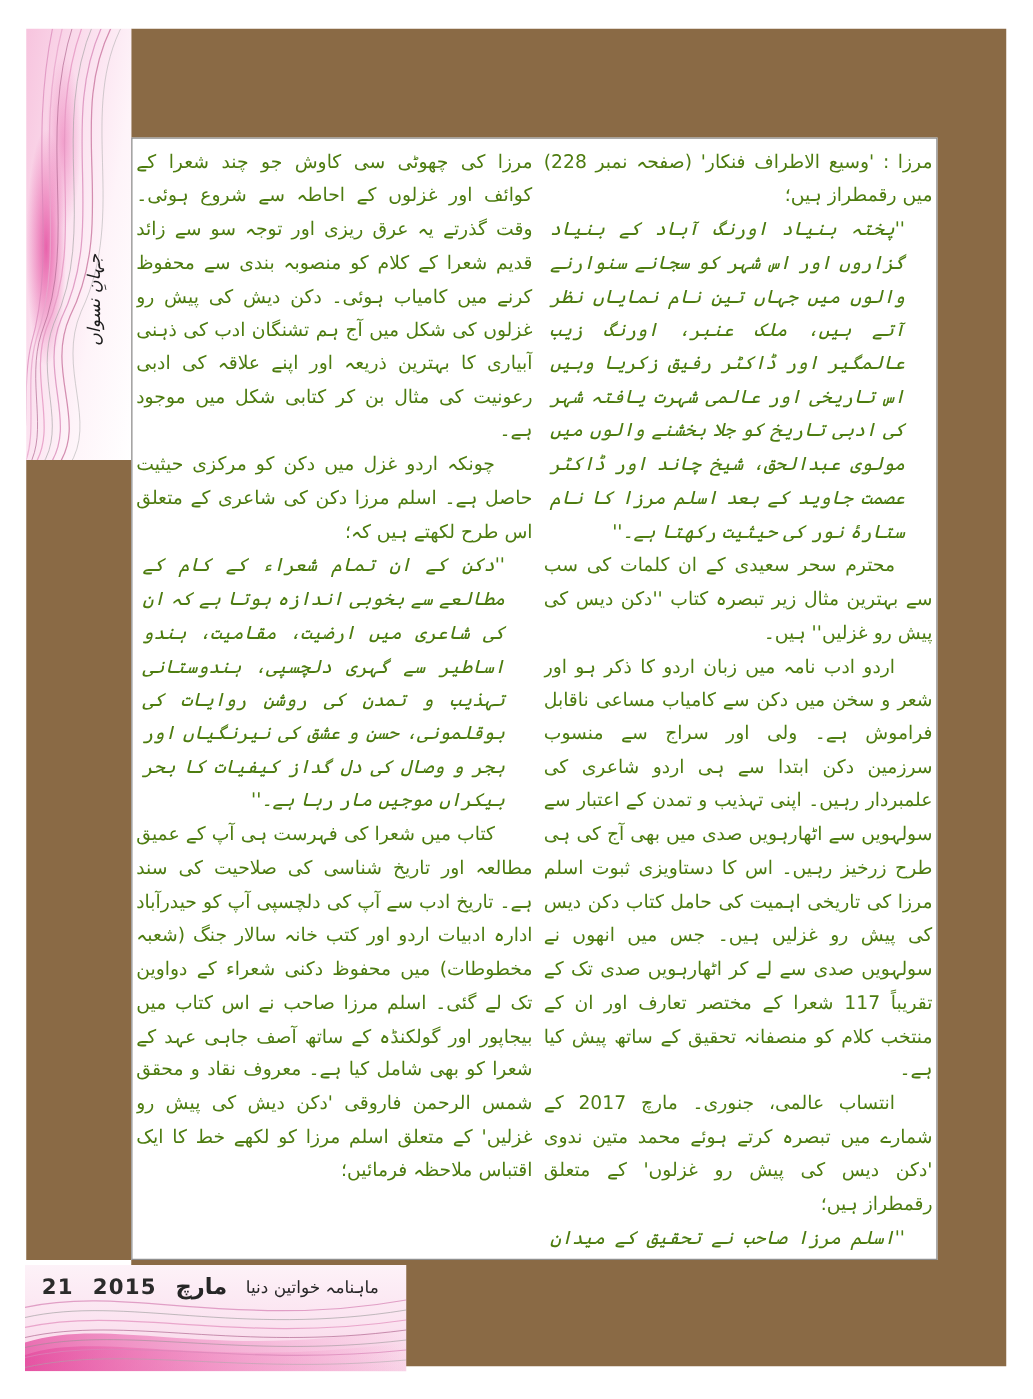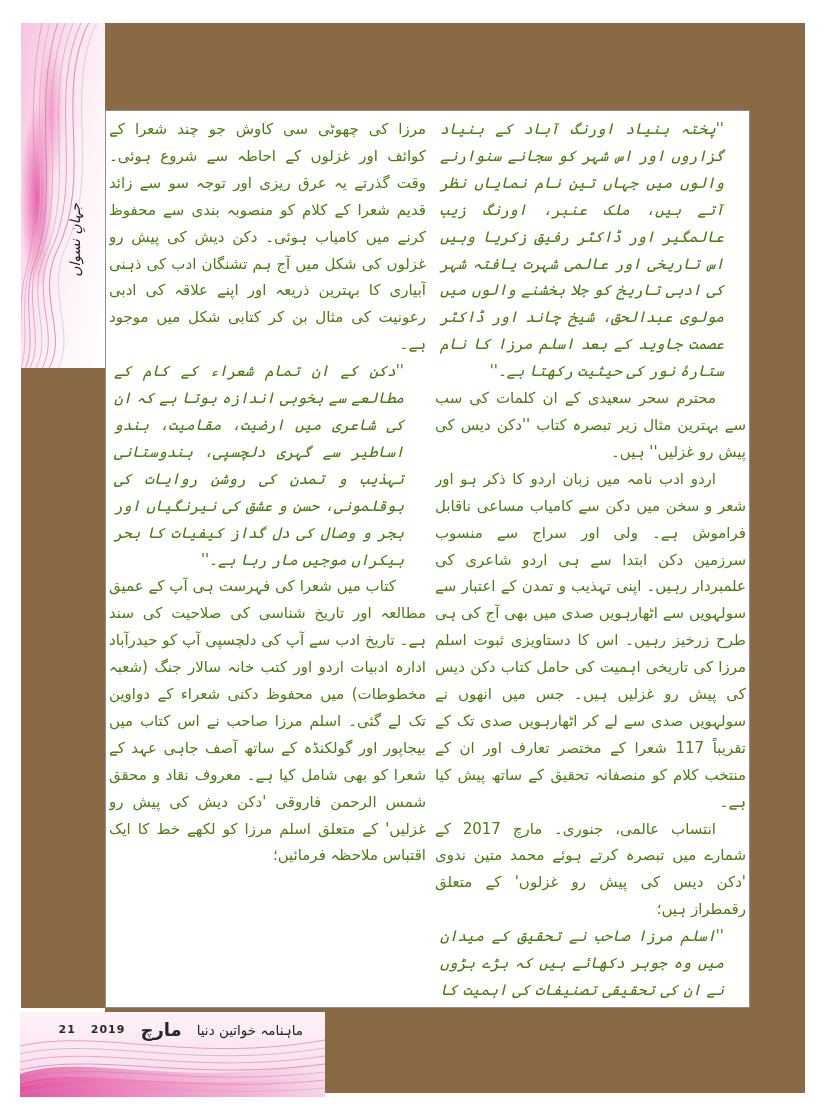--- a/index.html
+++ b/index.html
@@ -55,21 +55,21 @@
     overflow:hidden;
   }
   .footer-band svg{position:absolute;left:0;top:0;}
   .footer-row{
     position:absolute;top:7px;right:22px;z-index:4;
     display:flex;direction:rtl;align-items:center;gap:15px;
     color:#262626;white-space:nowrap;
   }
   .magazine-name{font-size:13.5px;}
   .issue-month{font-size:18px;font-weight:bold;}
-  .issue-year,.page-number{font-weight:bold;font-size:11px;letter-spacing:1px;color:#2b2b2b;}
+  .issue-year,.page-number{font-weight:bold;font-size:17px;letter-spacing:1px;color:#2b2b2b;}
 </style>
 </head>
 <body>
 
 <div class="page-frame"></div>
 <div class="side-strip-brown"></div>
 
 <div class="ornament-top">
   <svg width="84" height="345" viewBox="0 0 84 345">
     <defs>
@@ -89,28 +89,30 @@
     <path d="M78,-5 C40,66 82,146 44,226 C24,272 58,314 34,350" fill="none" stroke="#a8a8a8" stroke-width="0.7" opacity="0.6"></path>
     <path d="M22,-5 C0,96 26,176 4,252 C-4,286 4,326 -6,350" fill="none" stroke="#d886b8" stroke-width="0.9" opacity="0.7"></path>
   </svg>
 </div>
 
 <div class="side-title">جہانِ نسواں</div>
 
 <div class="content-page">
   <div class="columns">
     <div class="col col-right">
+        <p class="para body-flush">مرزا : 'وسیع الاطراف فنکار' (صفحہ نمبر 228) میں رقمطراز ہیں؛</p>
         <p class="para quote">''پختہ بنیاد اورنگ آباد کے بنیاد گزاروں اور اس شہر کو سجانے سنوارنے والوں میں جہاں تین نام نمایاں نظر آتے ہیں، ملک عنبر، اورنگ زیب عالمگیر اور ڈاکٹر رفیق زکریا وہیں اس تاریخی اور عالمی شہرت یافتہ شہر کی ادبی تاریخ کو جلا بخشنے والوں میں مولوی عبدالحق، شیخ چاند اور ڈاکٹر عصمت جاوید کے بعد اسلم مرزا کا نام ستارۂ نور کی حیثیت رکھتا ہے۔''</p>
         <p class="para body-indent">محترم سحر سعیدی کے ان کلمات کی سب سے بہترین مثال زیر تبصرہ کتاب ''دکن دیس کی پیش رو غزلیں'' ہیں۔</p>
         <p class="para body-indent">اردو ادب نامہ میں زبان اردو کا ذکر ہو اور شعر و سخن میں دکن سے کامیاب مساعی ناقابل فراموش ہے۔ ولی اور سراج سے منسوب سرزمین دکن ابتدا سے ہی اردو شاعری کی علمبردار رہیں۔ اپنی تہذیب و تمدن کے اعتبار سے سولہویں سے اٹھارہویں صدی میں بھی آج کی ہی طرح زرخیز رہیں۔ اس کا دستاویزی ثبوت اسلم مرزا کی تاریخی اہمیت کی حامل کتاب دکن دیس کی پیش رو غزلیں ہیں۔ جس میں انھوں نے سولہویں صدی سے لے کر اٹھارہویں صدی تک کے تقریباً 117 شعرا کے مختصر تعارف اور ان کے منتخب کلام کو منصفانہ تحقیق کے ساتھ پیش کیا ہے۔</p>
         <p class="para body-indent">انتساب عالمی، جنوری۔ مارچ 2017 کے شمارے میں تبصرہ کرتے ہوئے محمد متین ندوی 'دکن دیس کی پیش رو غزلوں' کے متعلق رقمطراز ہیں؛</p>
         <p class="para quote">''اسلم مرزا صاحب نے تحقیق کے میدان میں وہ جوہر دکھائے ہیں کہ بڑے بڑوں نے ان کی تحقیقی تصنیفات کی اہمیت کا اعتراف کیا ہے۔ ان کا خاص کارنامہ یہ ہے کہ یہ ان موضوعات کو اپنی تحقیق کے لیے منتخب کرتے ہیں، جن پر لکھنے کی عام طور پر اہل قلم ہمت نہیں کر پاتے اور حق تو یہ ہے کہ اسلم مرزا صاحب تحقیق کا حق بھی ادا کرتے ہیں۔ دکن دیس کی پیش رو غزلیں بھی ایک ایسی ہی کتاب ہے جو اپنے موضوع پر منفرد کتاب ہے۔''</p>
       </div>
     <div class="col col-left">
         <p class="para body-flush">مرزا کی چھوٹی سی کاوش جو چند شعرا کے کوائف اور غزلوں کے احاطہ سے شروع ہوئی۔ وقت گذرتے یہ عرق ریزی اور توجہ سو سے زائد قدیم شعرا کے کلام کو منصوبہ بندی سے محفوظ کرنے میں کامیاب ہوئی۔ دکن دیش کی پیش رو غزلوں کی شکل میں آج ہم تشنگان ادب کی ذہنی آبیاری کا بہترین ذریعہ اور اپنے علاقہ کی ادبی رعونیت کی مثال بن کر کتابی شکل میں موجود ہے۔</p>
+        <p class="para body-indent">چونکہ اردو غزل میں دکن کو مرکزی حیثیت حاصل ہے۔ اسلم مرزا دکن کی شاعری کے متعلق اس طرح لکھتے ہیں کہ؛</p>
         <p class="para quote">''دکن کے ان تمام شعراء کے کام کے مطالعے سے بخوبی اندازہ ہوتا ہے کہ ان کی شاعری میں ارضیت، مقامیت، ہندو اساطیر سے گہری دلچسپی، ہندوستانی تہذیب و تمدن کی روشن روایات کی بوقلمونی، حسن و عشق کی نیرنگیاں اور ہجر و وصال کی دل گداز کیفیات کا بحر بیکراں موجیں مار رہا ہے۔''</p>
         <p class="para body-indent">کتاب میں شعرا کی فہرست ہی آپ کے عمیق مطالعہ اور تاریخ شناسی کی صلاحیت کی سند ہے۔ تاریخ ادب سے آپ کی دلچسپی آپ کو حیدرآباد ادارہ ادبیات اردو اور کتب خانہ سالار جنگ (شعبہ مخطوطات) میں محفوظ دکنی شعراء کے دواوین تک لے گئی۔ اسلم مرزا صاحب نے اس کتاب میں بیجاپور اور گولکنڈہ کے ساتھ آصف جاہی عہد کے شعرا کو بھی شامل کیا ہے۔ معروف نقاد و محقق شمس الرحمن فاروقی 'دکن دیش کی پیش رو غزلیں' کے متعلق اسلم مرزا کو لکھے خط کا ایک اقتباس ملاحظہ فرمائیں؛</p>
       </div>
   </div>
 </div>
 
 <div class="footer-band">
   <svg width="305" height="85" viewBox="0 0 305 85">
     <defs>
       <linearGradient id="gw" x1="0" y1="0" x2="1" y2="0">
@@ -125,16 +127,16 @@
     <path d="M0,42 C80,24 170,58 305,36" fill="none" stroke="#9a9a9a" stroke-width="0.7" opacity="0.7"></path>
     <path d="M0,50 C80,32 170,64 305,44" fill="none" stroke="#e596c2" stroke-width="1" opacity="0.8"></path>
     <path d="M0,58 C80,40 170,70 305,52" fill="none" stroke="#b06a92" stroke-width="0.8" opacity="0.7"></path>
     <path d="M0,66 C80,48 170,76 305,60" fill="none" stroke="#8f8f8f" stroke-width="0.7" opacity="0.6"></path>
     <path d="M0,74 C80,56 170,82 305,68" fill="none" stroke="#d886b8" stroke-width="0.9" opacity="0.7"></path>
     <path d="M0,82 C80,64 170,88 305,76" fill="none" stroke="#a8a8a8" stroke-width="0.7" opacity="0.6"></path>
   </svg>
   <div class="footer-row">
     <span class="magazine-name">ماہنامہ خواتین دنیا</span>
     <span class="issue-month">مارچ</span>
-    <span class="issue-year">2019</span>
+    <span class="issue-year">2015</span>
     <span class="page-number">21</span>
   </div>
 </div>
 
 </body></html>

